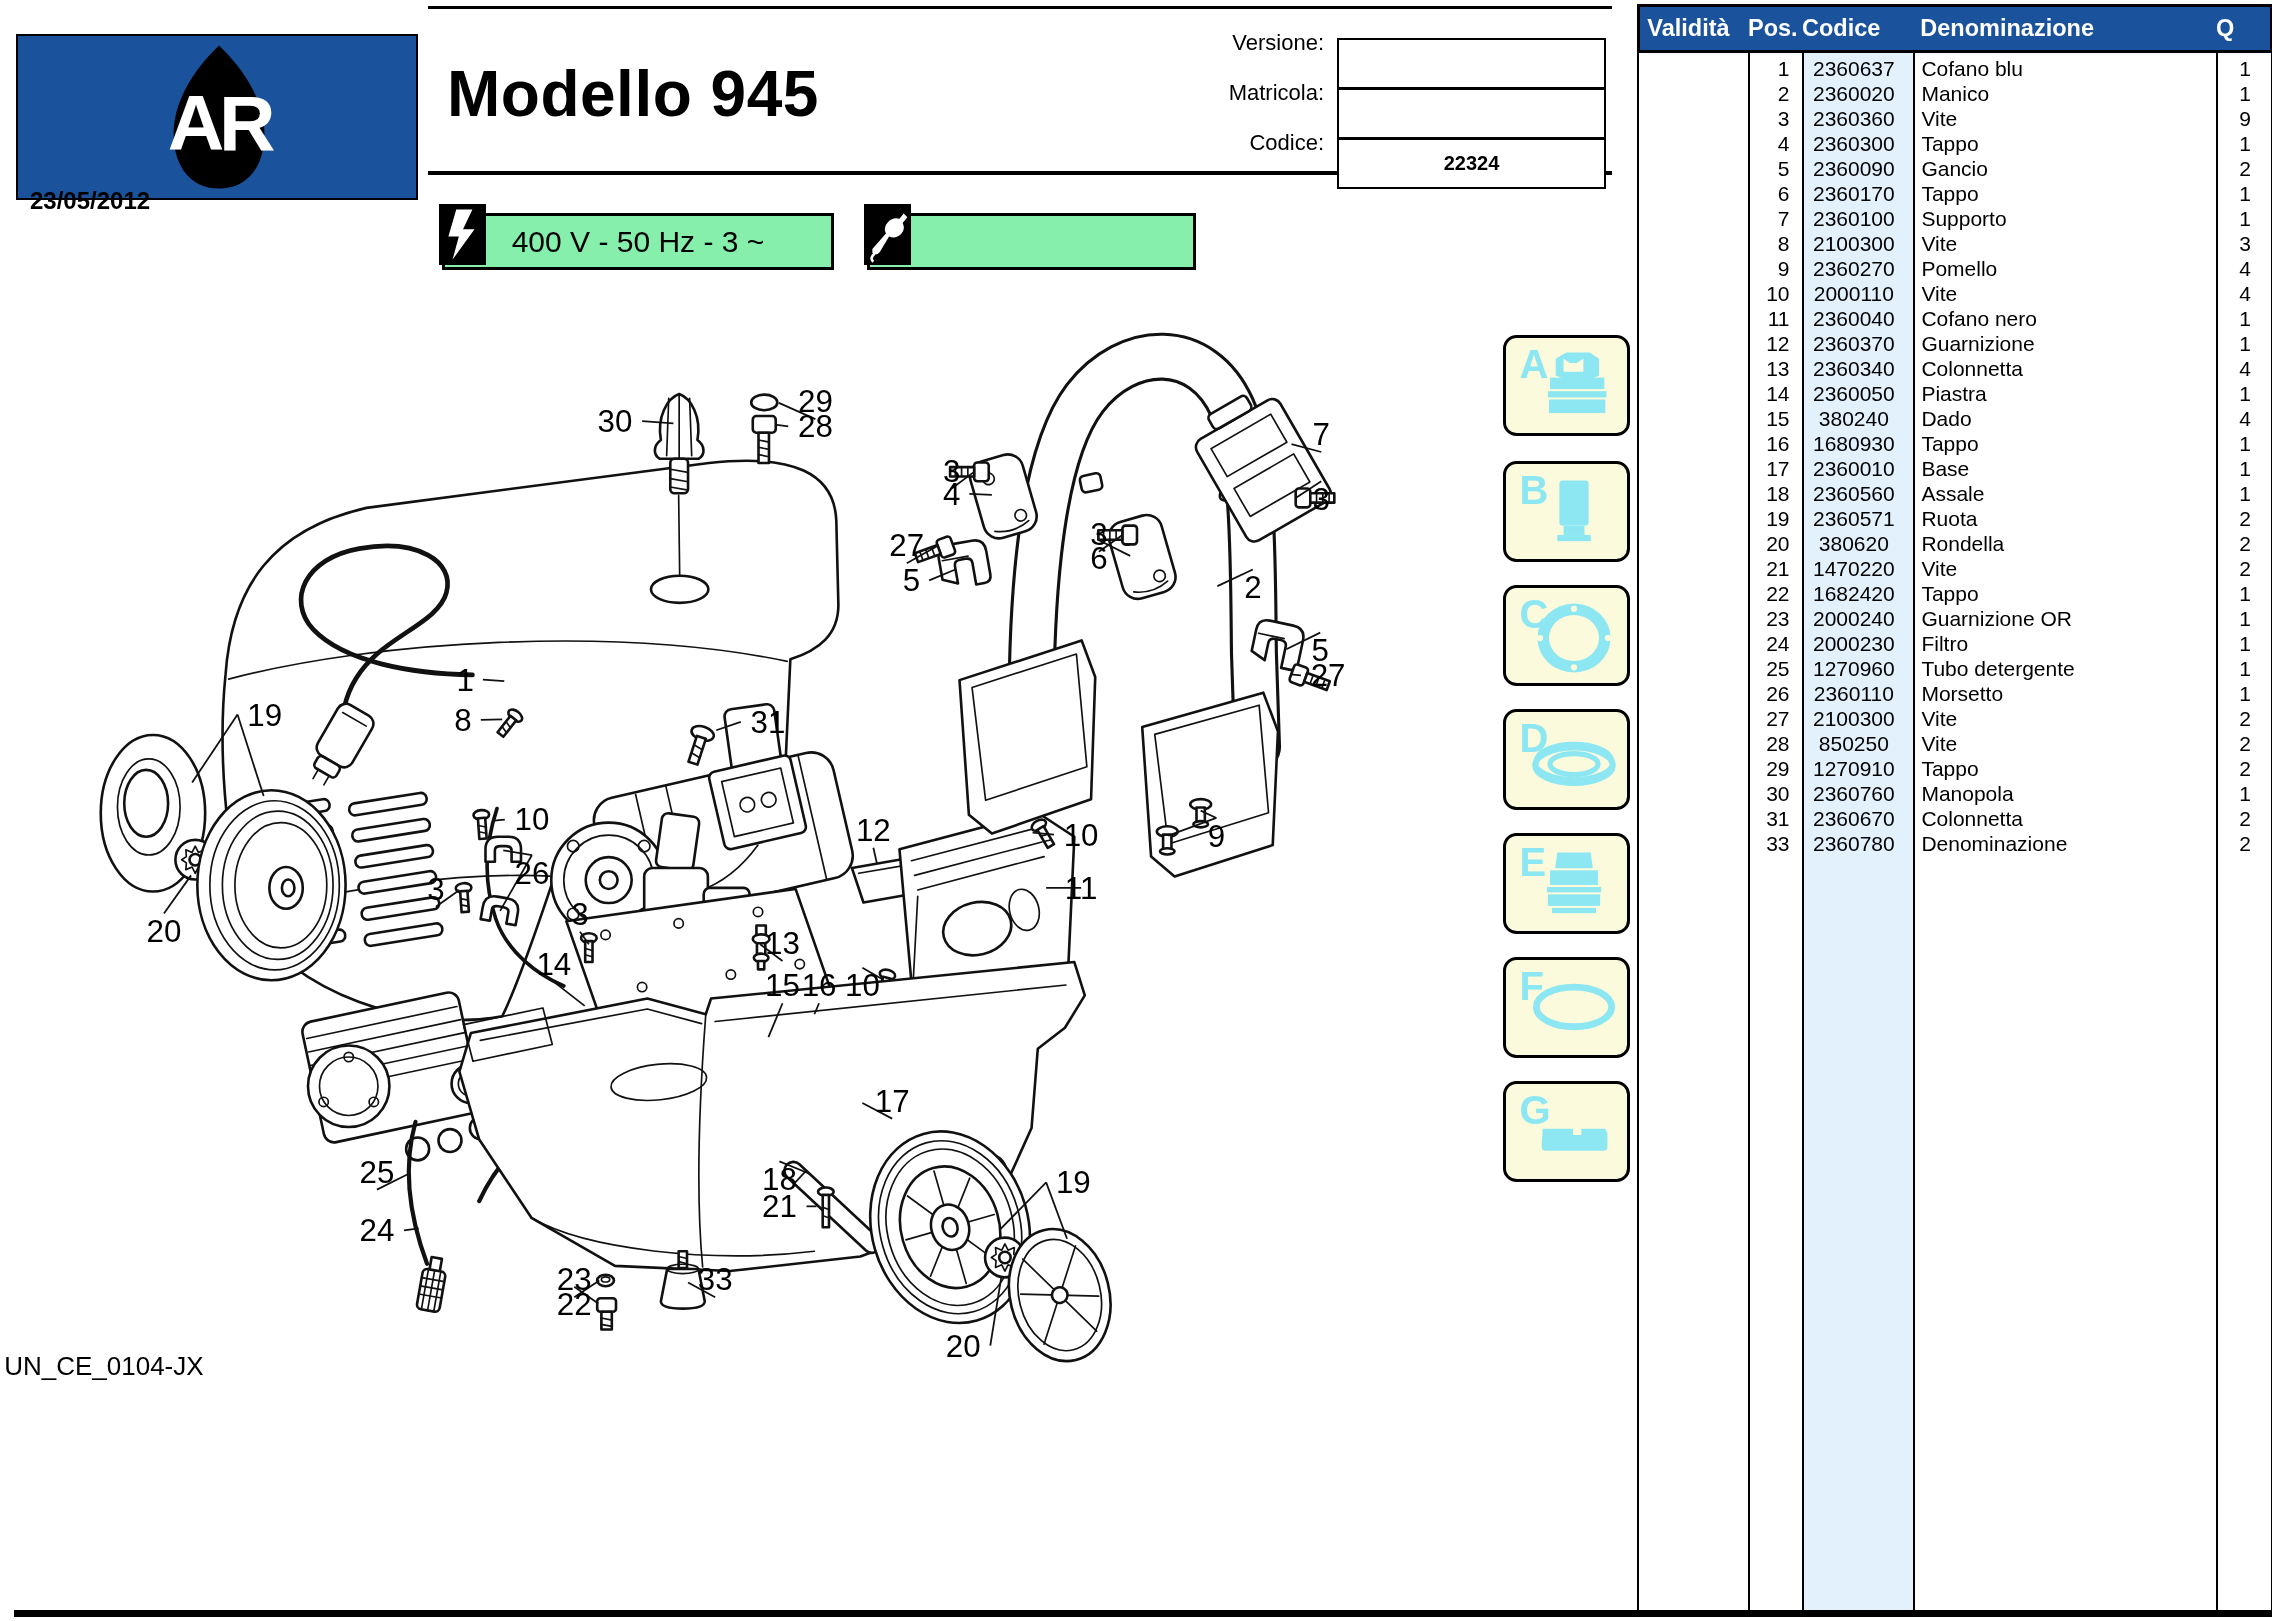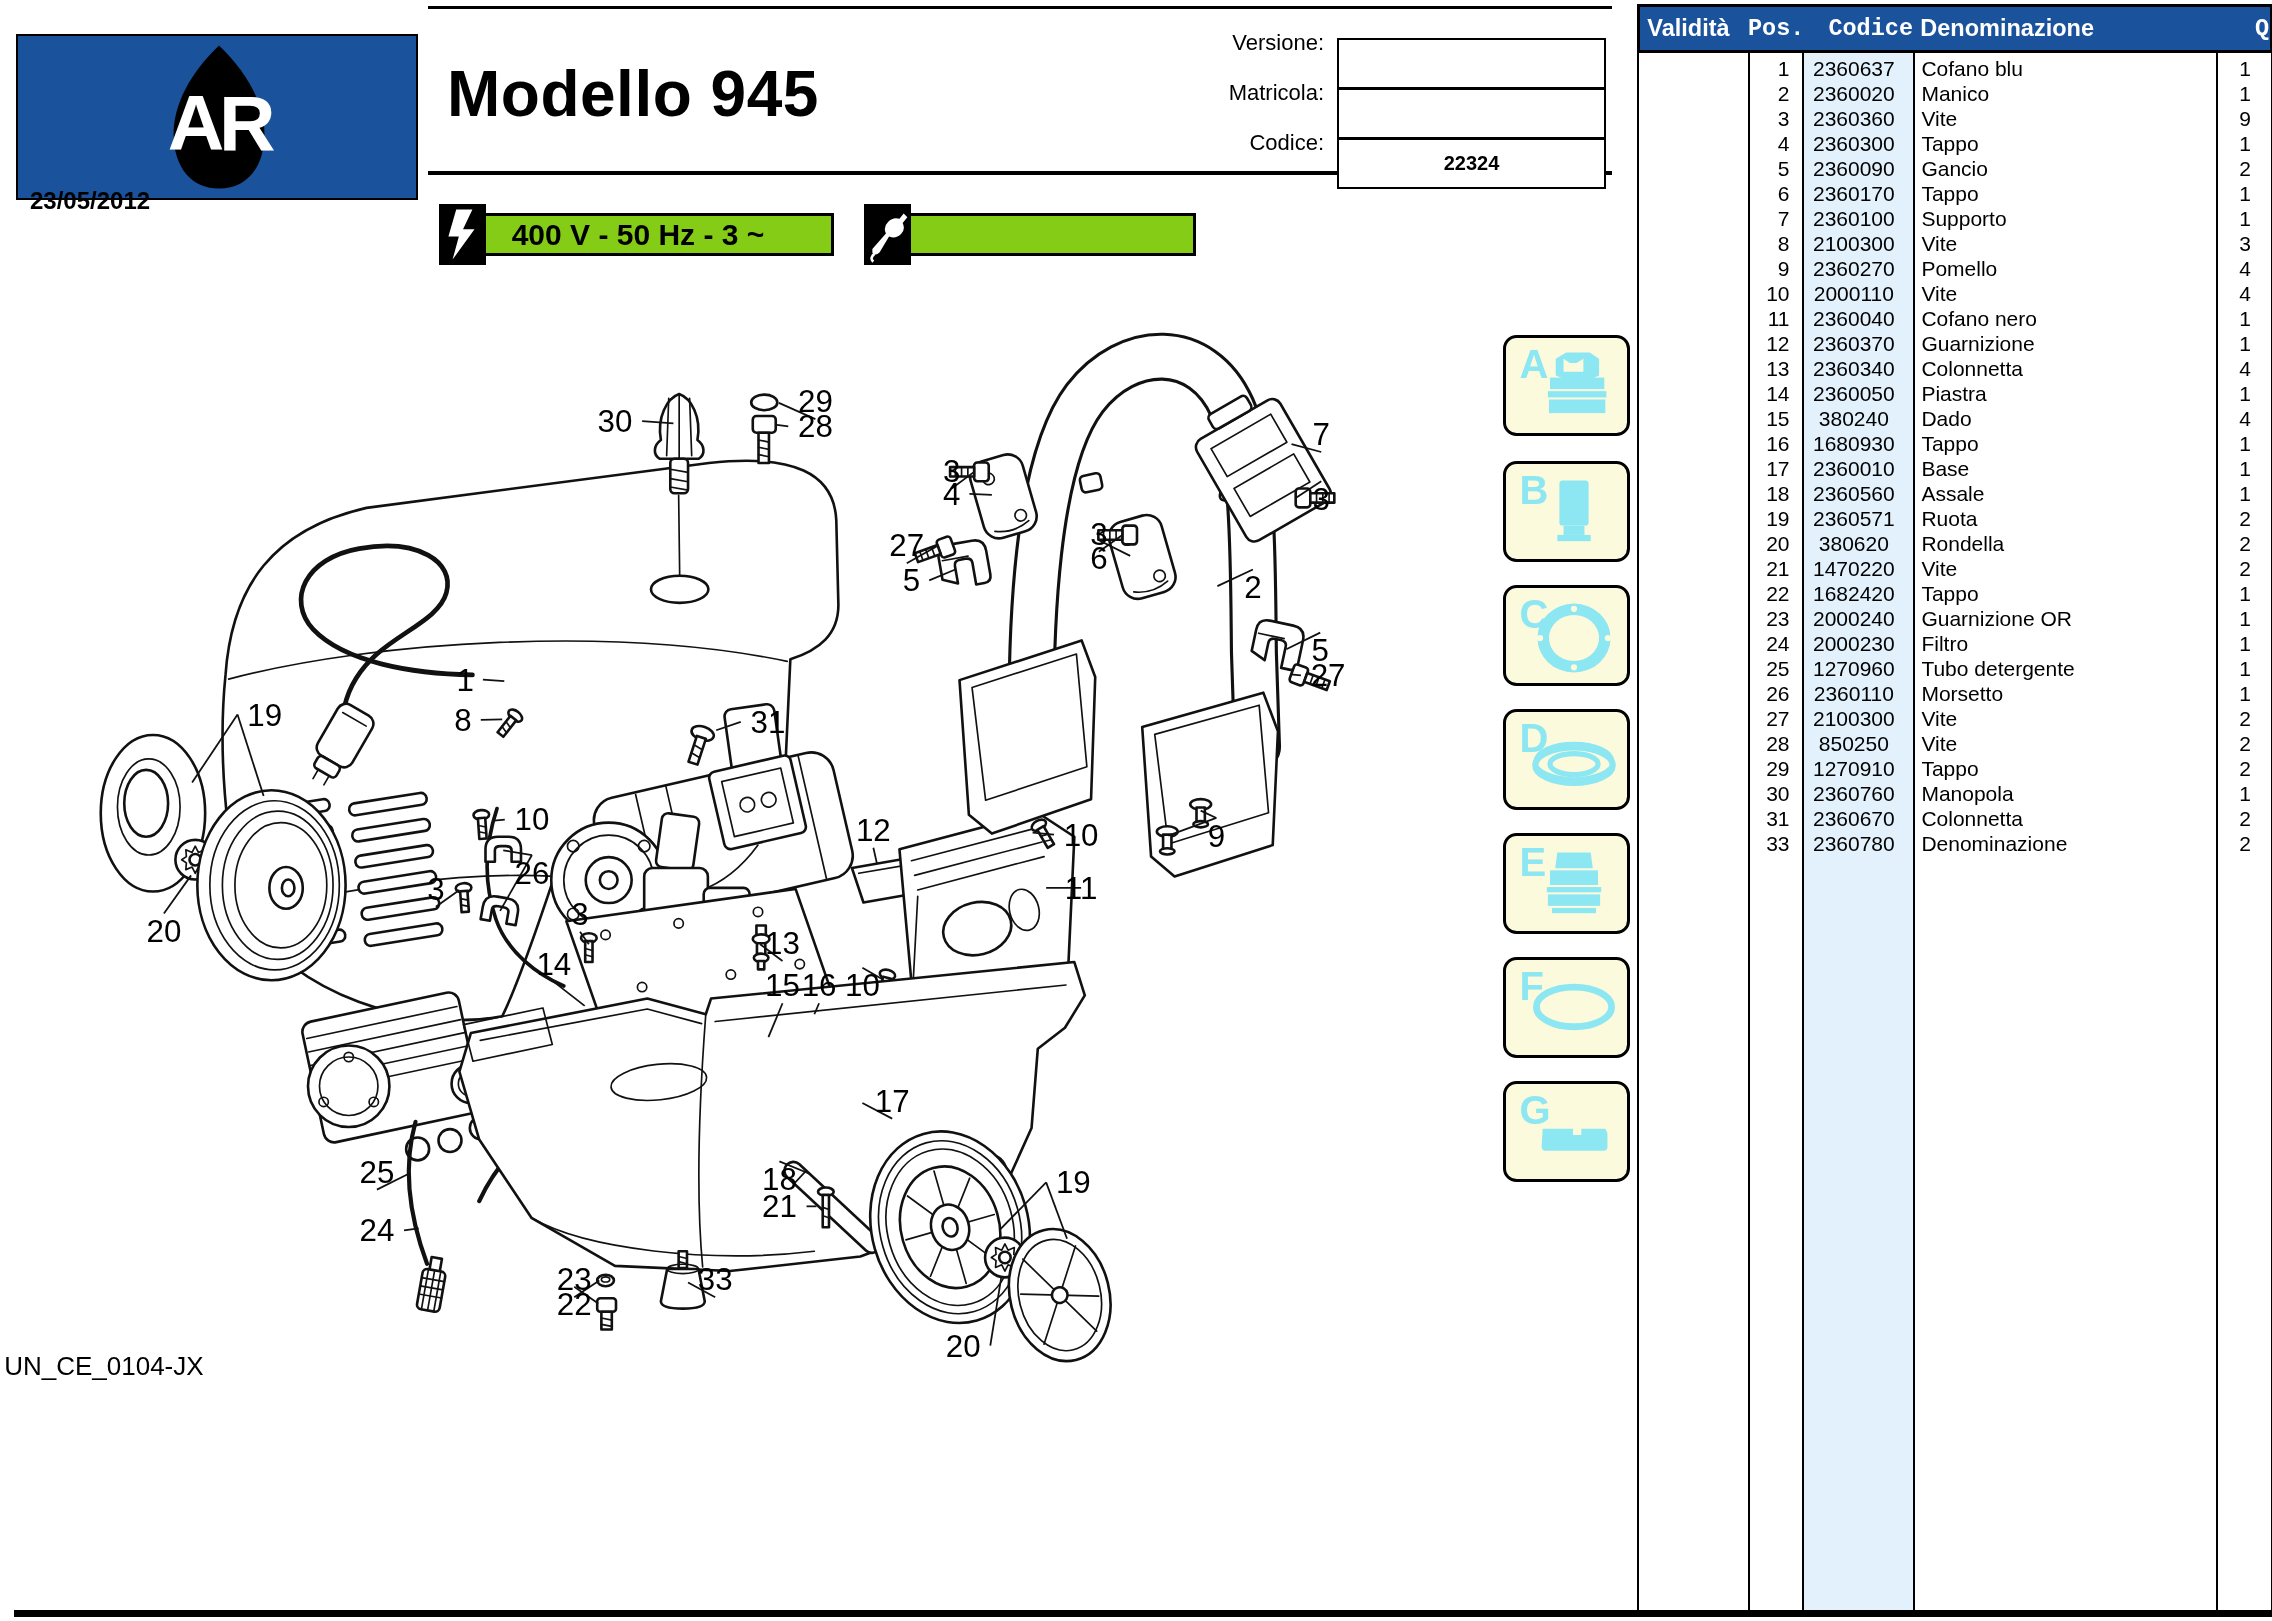--- a/index.html
+++ b/index.html
@@ -15,41 +15,41 @@
   #page-title { position:absolute; left:447px; top:57px; font-size:64px; font-weight:bold; letter-spacing:0.5px; }
   .field-row { position:absolute; left:1118px; width:488px; height:45px; }
   .field-label { position:absolute; right:282px; top:50%; transform:translateY(-50%);
                  font-size:22px; white-space:nowrap; }
   .field-box { position:absolute; right:0; top:18px; width:269px; height:51px; background:#fff;
                border:2.6px solid #000; font-size:20px; font-weight:bold;
                display:flex; align-items:center; justify-content:center; }
 
   
   .icon-sq { position:absolute; width:47px; height:61px; background:#000; }
-  .spec-box { position:absolute; height:43px; background:#84cc16; border:3.1px solid #000;
+  .spec-box { position:absolute; height:57px; background:#86efac; border:3.1px solid #000;
               display:flex; align-items:center; justify-content:center;
-              font-size:30px; font-weight:bold; }
+              font-size:30px; font-weight:normal; }
 
   
   .legend-box { position:absolute; left:1503px; width:127px; height:101px;
                 background:var(--cream); border:3.1px solid #000; border-radius:13.6px; }
   .legend-letter { position:absolute; left:13.6px; top:4.2px; font-size:40px; font-weight:bold;
                    color:var(--cyan); }
   .legend-icon { position:absolute; left:21px; top:5.2px; width:94px; height:89px; }
 
   
   #table-wrap { position:absolute; left:1637px; top:4.2px; width:636px; height:1610px; }
   #col-stripe { position:absolute; left:165px; top:0; width:111px; height:100%; background:var(--stripe); }
   .vline { position:absolute; top:0; width:1.6px; height:100%; background:#000; }
   #thead { position:absolute; left:0; top:0; width:636px; height:49px; background:var(--blue);
            border:3.7px solid #000; display:grid;
            grid-template-columns:108px 54px 111px 303px 53px; align-items:center;
            color:#fff; font-size:23.5px; font-weight:bold; }
   #thead .hcell { padding-left:7.3px; }
-  #thead .h-center { text-align:right; padding-left:0;font-family:Liberation Mono, monospace; }
+  #thead .h-center { text-align:left; padding-left:0; }
   #table-body { position:absolute; left:0; top:52px; width:636px; }
   .trow { display:grid; grid-template-columns:111px 54px 111px 303px 57px; height:25px;
           align-items:center; font-size:21px; }
   .tcell { white-space:nowrap; overflow:visible; }
   .c-pos { text-align:right; padding-right:12.5px; }
   .c-cod { text-align:center; padding-right:7.3px; }
   .c-den { padding-left:8.4px; }
   .c-q   { text-align:right; padding-right:22px; }
 
   

